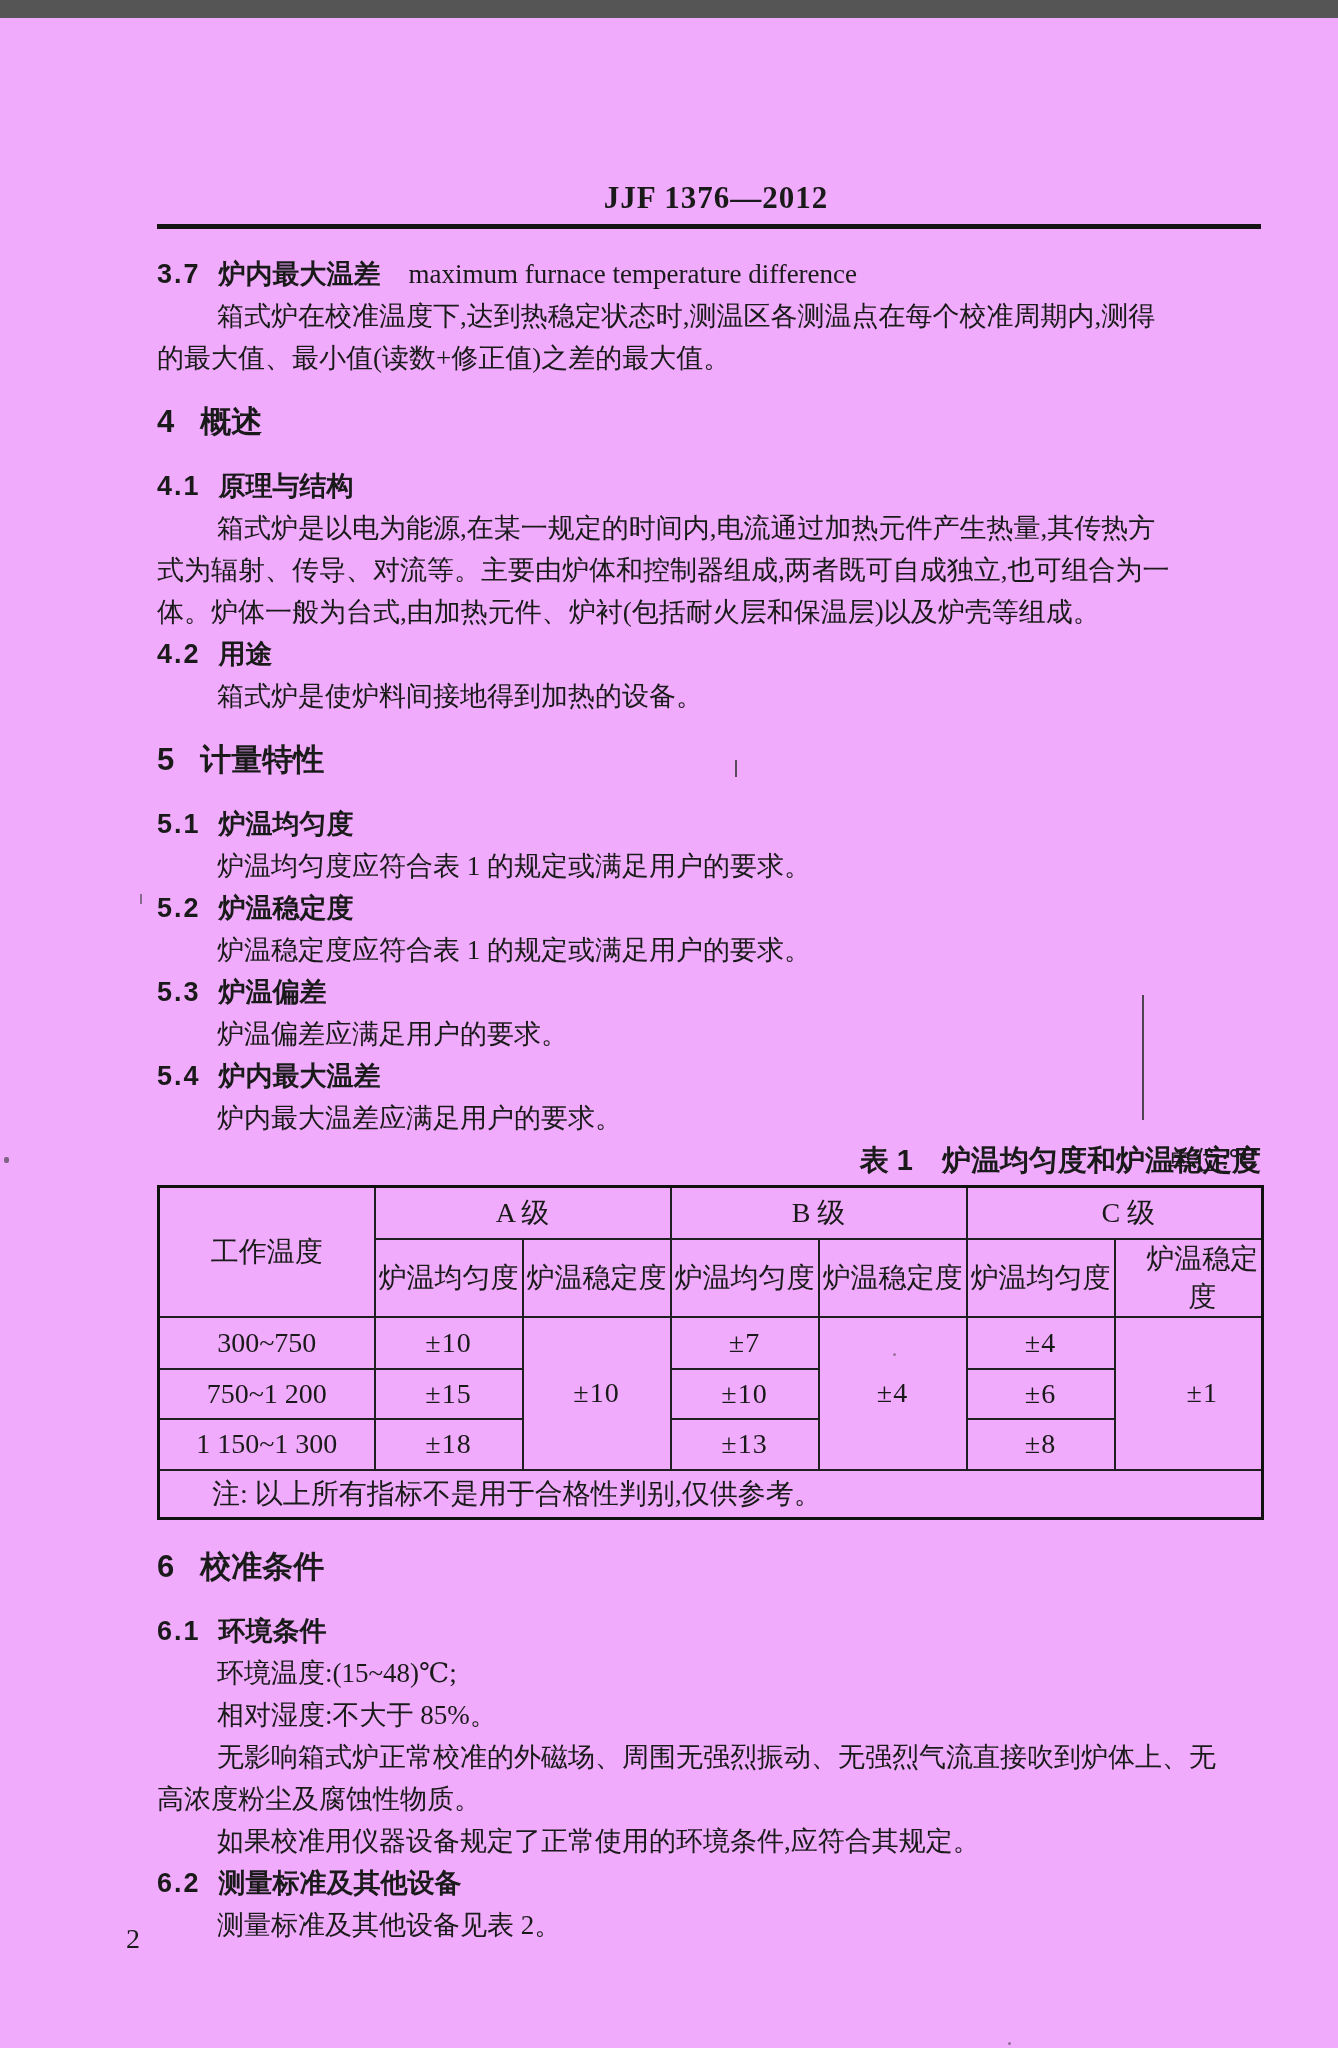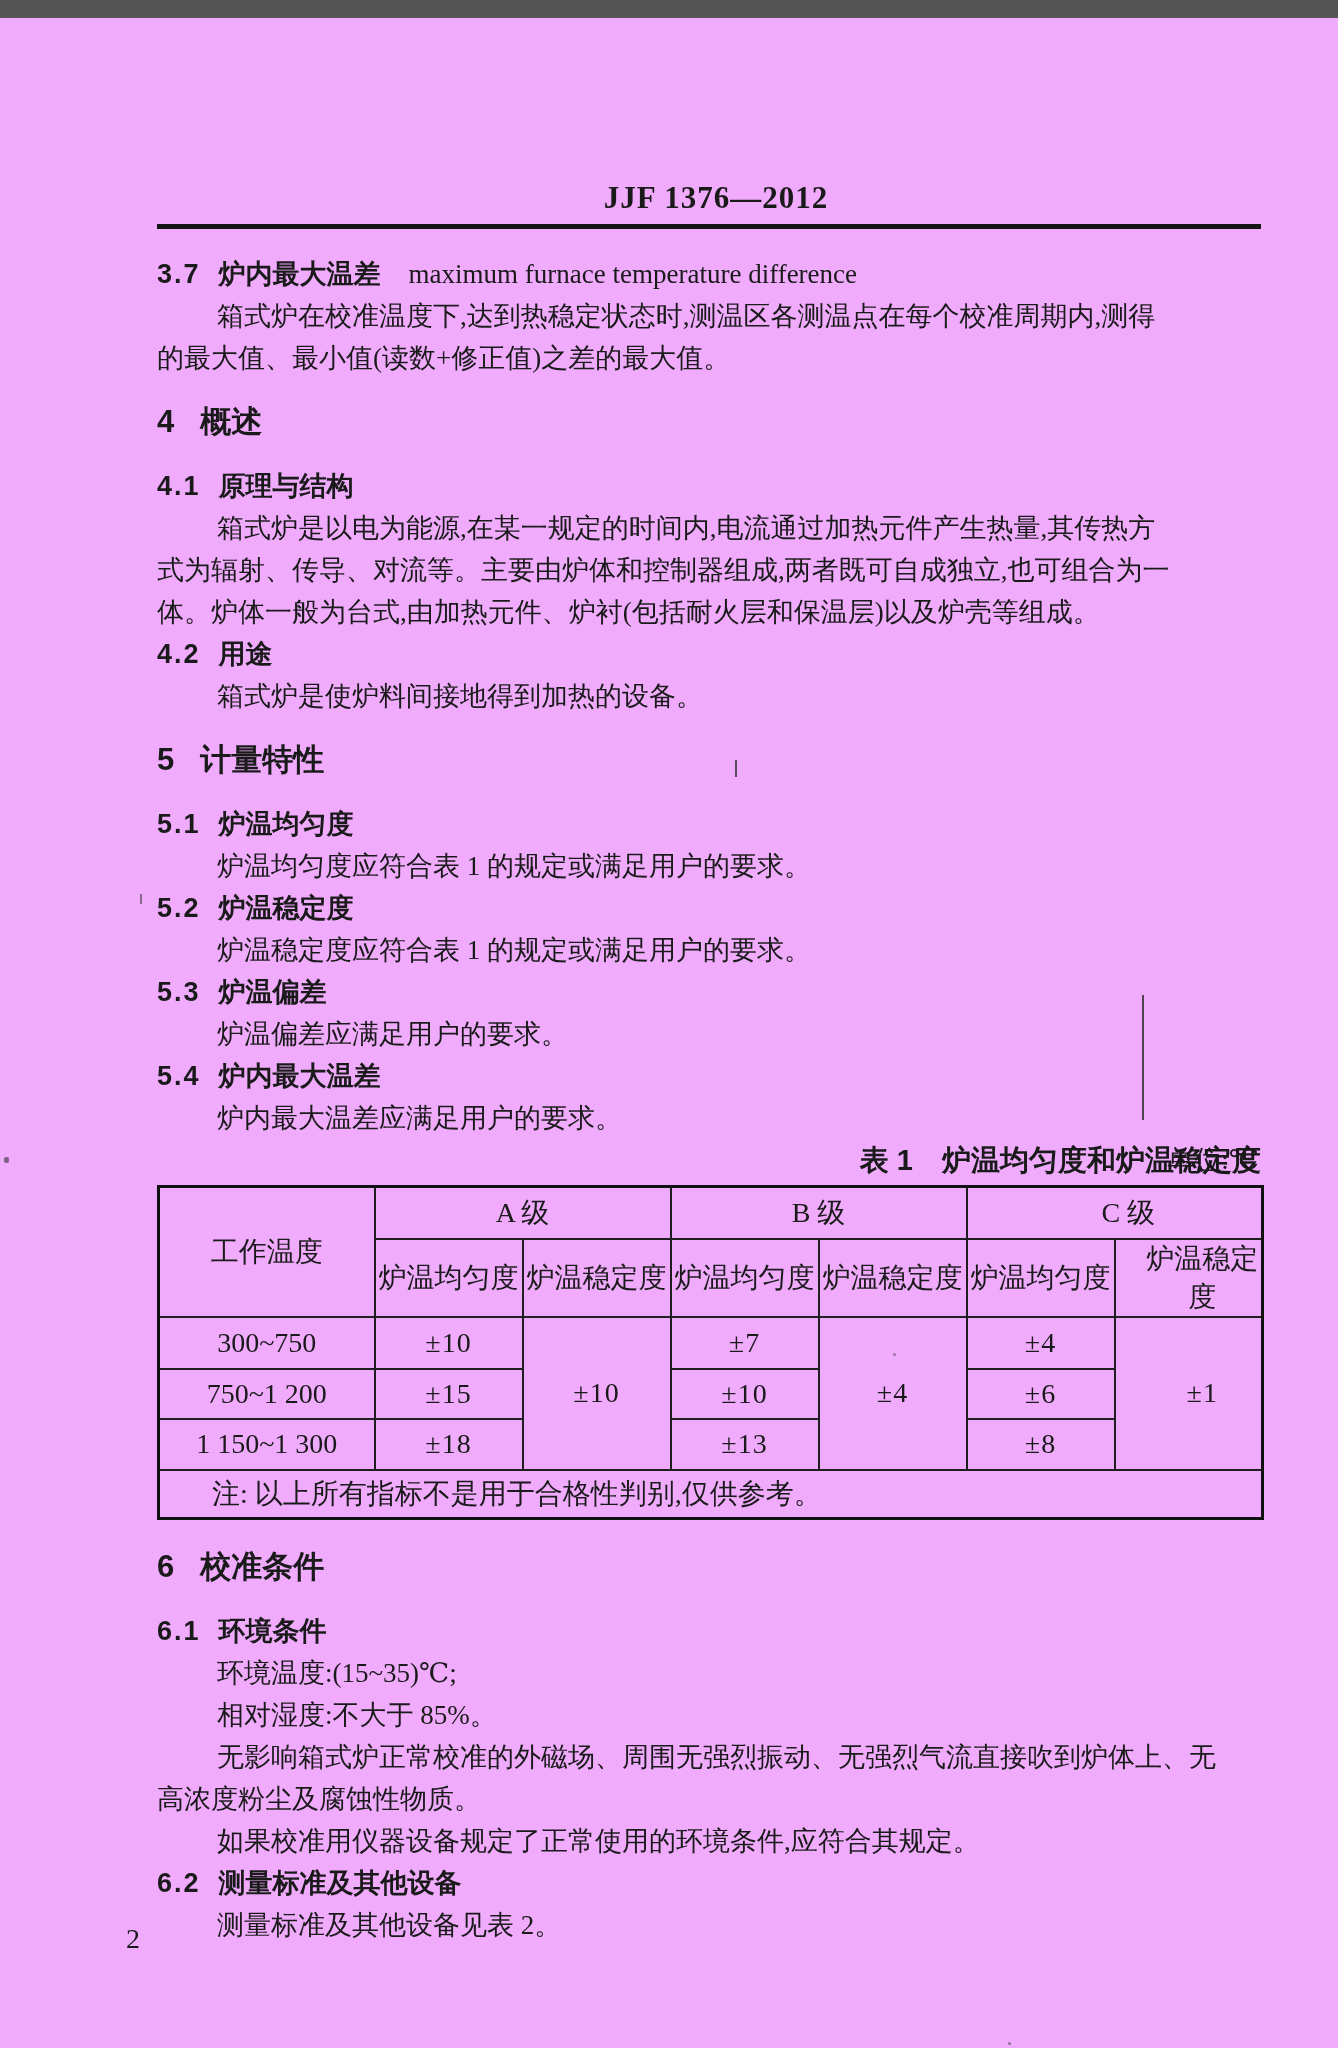--- a/index.html
+++ b/index.html
@@ -229,21 +229,21 @@
       </tr>
     </tbody>
       </table>
 
     <div class="chapter-heading" style="margin-top:24px;">
       <span class="num">6</span><span>校准条件</span>
     </div>
     <div class="line clause-heading">
       <span class="num">6.1</span><span>环境条件</span>
     </div>
-    <div class="line indent">环境温度:(15~35)℃;</div>
+    <div class="line indent">环境温度:(15~48)℃;</div>
     <div class="line indent">相对湿度:不大于 85%。</div>
     <div class="line indent">无影响箱式炉正常校准的外磁场、周围无强烈振动、无强烈气流直接吹到炉体上、无</div>
     <div class="line">高浓度粉尘及腐蚀性物质。</div>
     <div class="line indent">如果校准用仪器设备规定了正常使用的环境条件,应符合其规定。</div>
     <div class="line clause-heading">
       <span class="num">6.2</span><span>测量标准及其他设备</span>
     </div>
     <div class="line indent">测量标准及其他设备见表 2。</div>
 
   </div>

